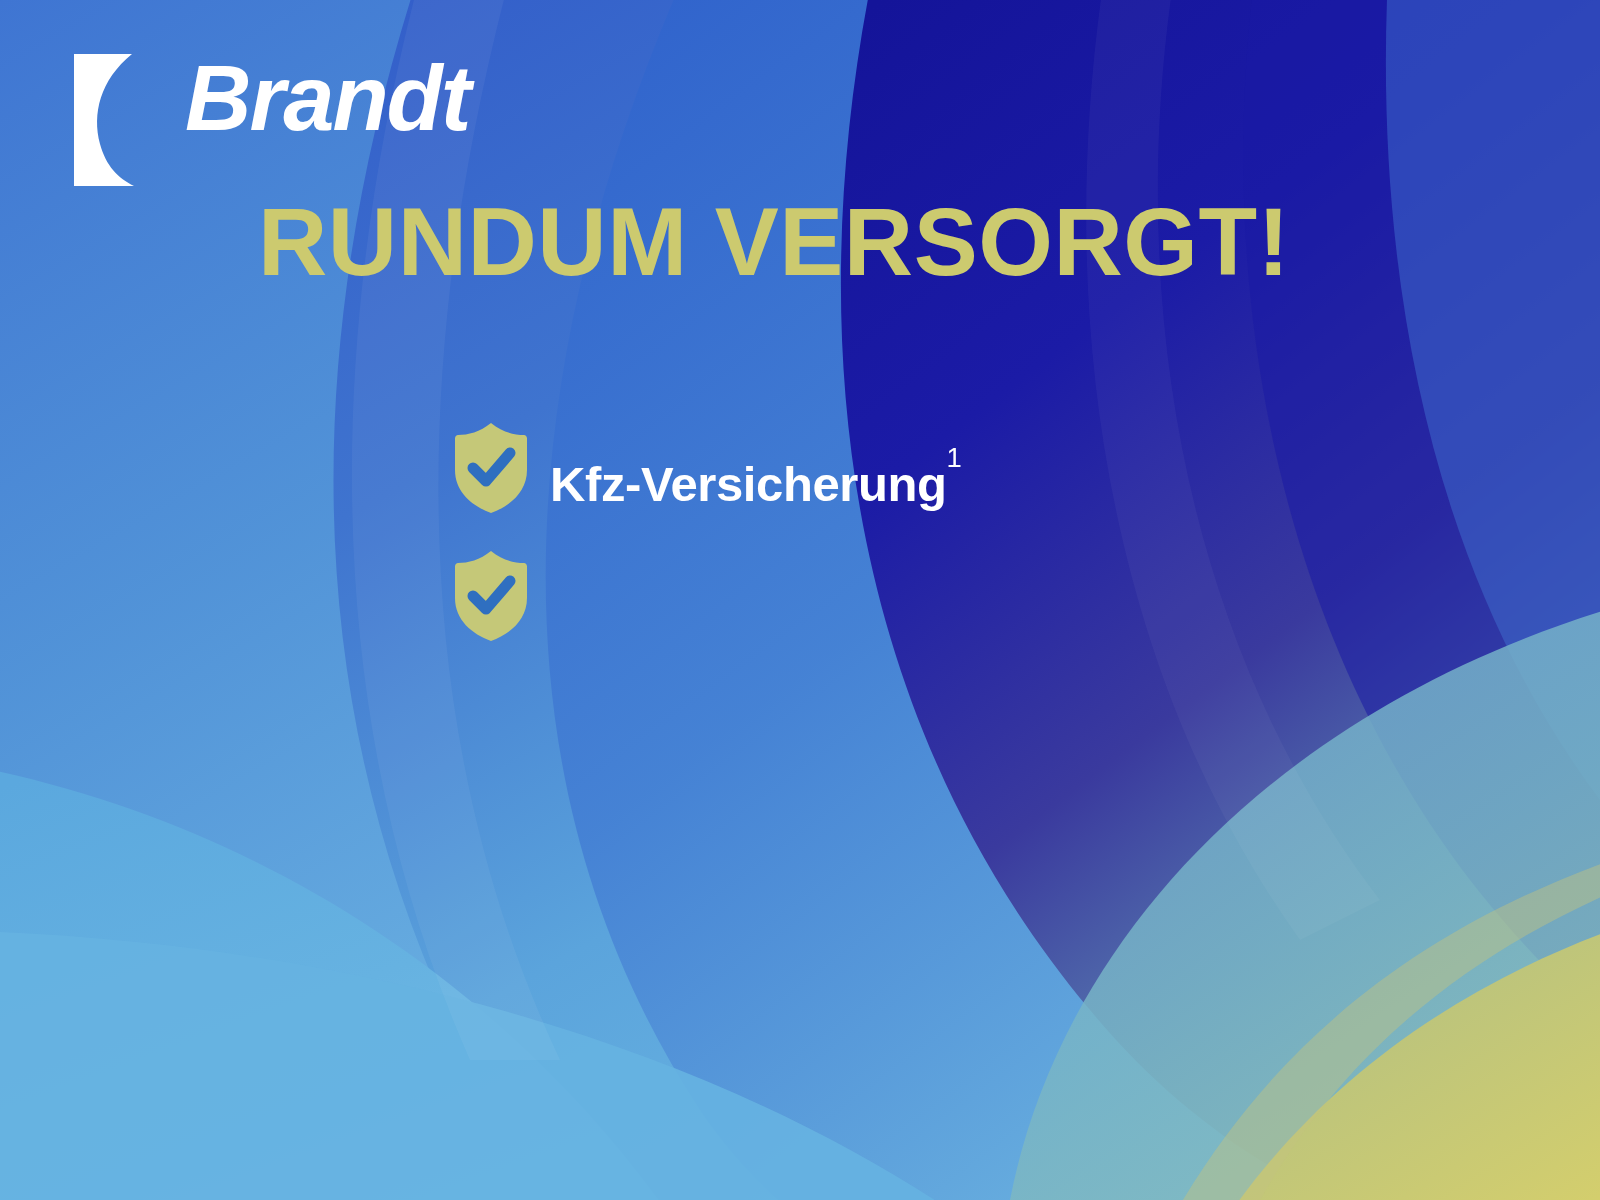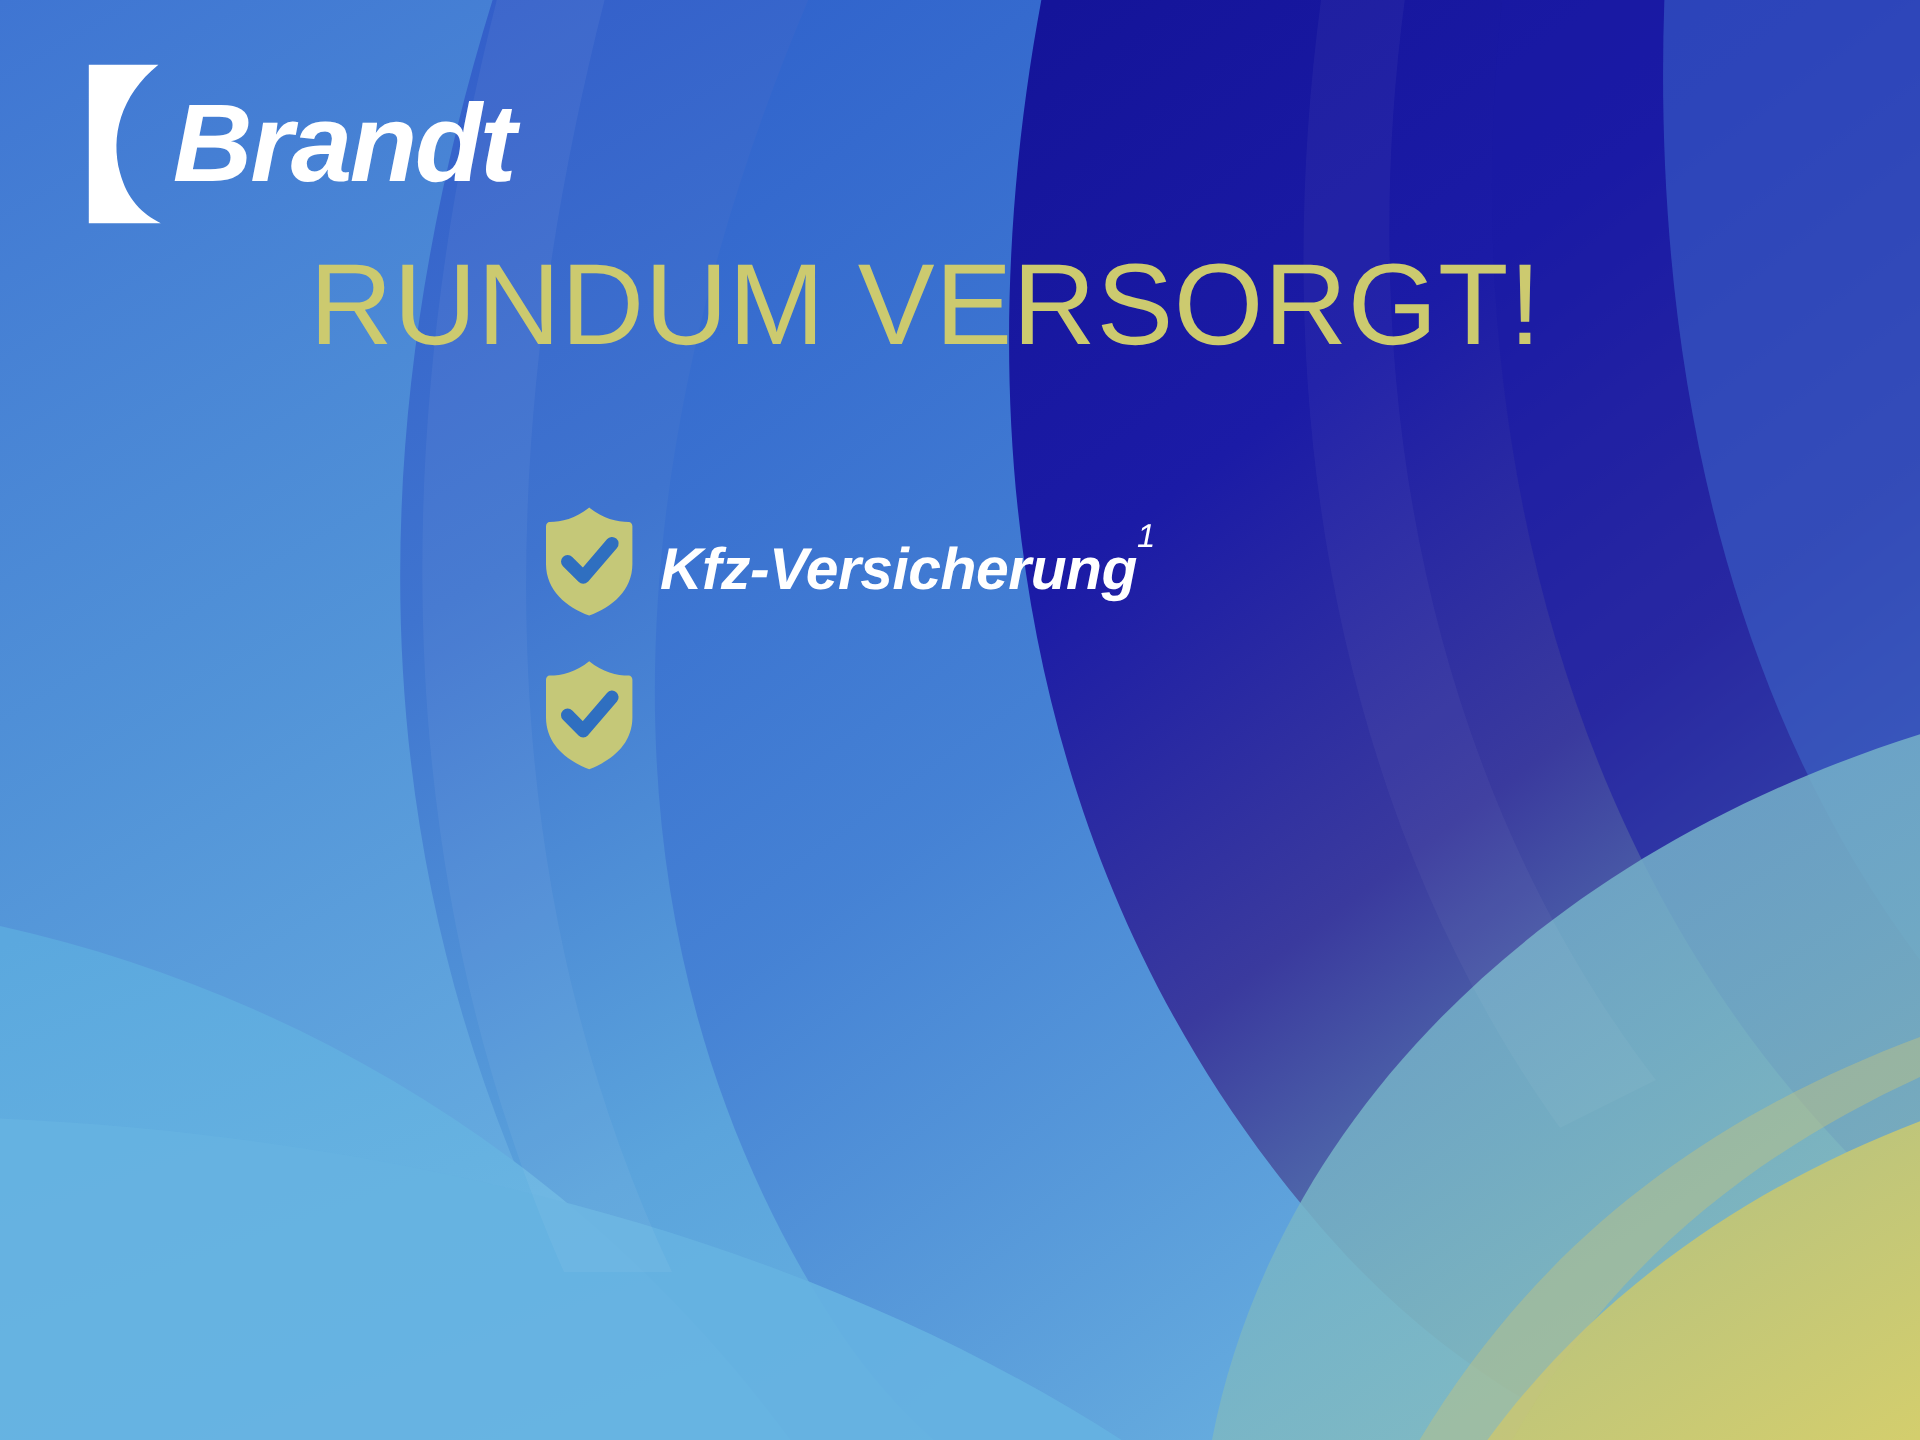--- a/index.html
+++ b/index.html
@@ -24,22 +24,22 @@
     width: 100%;
     height: 100%;
   }
 
   
   #logo {
     position: absolute;
     left: 70px;
     top: 52px;
     display: flex;
-    align-items: center;
     height: 136px;
+    gap: 41px;
   }
 
   #logo-bracket {
     width: 80px;
     height: 136px;
     flex: none;
     display: block;
   }
 
   #logo-wordmark {
@@ -51,43 +51,42 @@
     line-height: 1;
     margin-left: -6px;
     white-space: nowrap;
     font-family: "Liberation Sans", sans-serif;
   }
 
   
   #headline {
     position: absolute;
     left: 258px;
-    top: 207px;
+    top: 194px;
     font-size: 96px;
-    font-weight: 400;
+    font-weight: 700;
     letter-spacing: 0.5px;
     line-height: 1;
     white-space: nowrap;
     color: #ccca6f;
     font-family: "Liberation Sans", sans-serif;
   }
 
   
   #feature-list {
     position: absolute;
     left: 452px;
     top: 418px;
     width: 1060px;
   }
 
   .feature-row {
     display: flex;
-    align-items: center;
+    align-items: flex-end;
     margin-bottom: 30px;
-    font-style: italic;
   }
 
   .feature-shield {
     width: 78px;
     height: 96px;
     flex: none;
     display: block;
     margin-top: 2px;
   }
 

